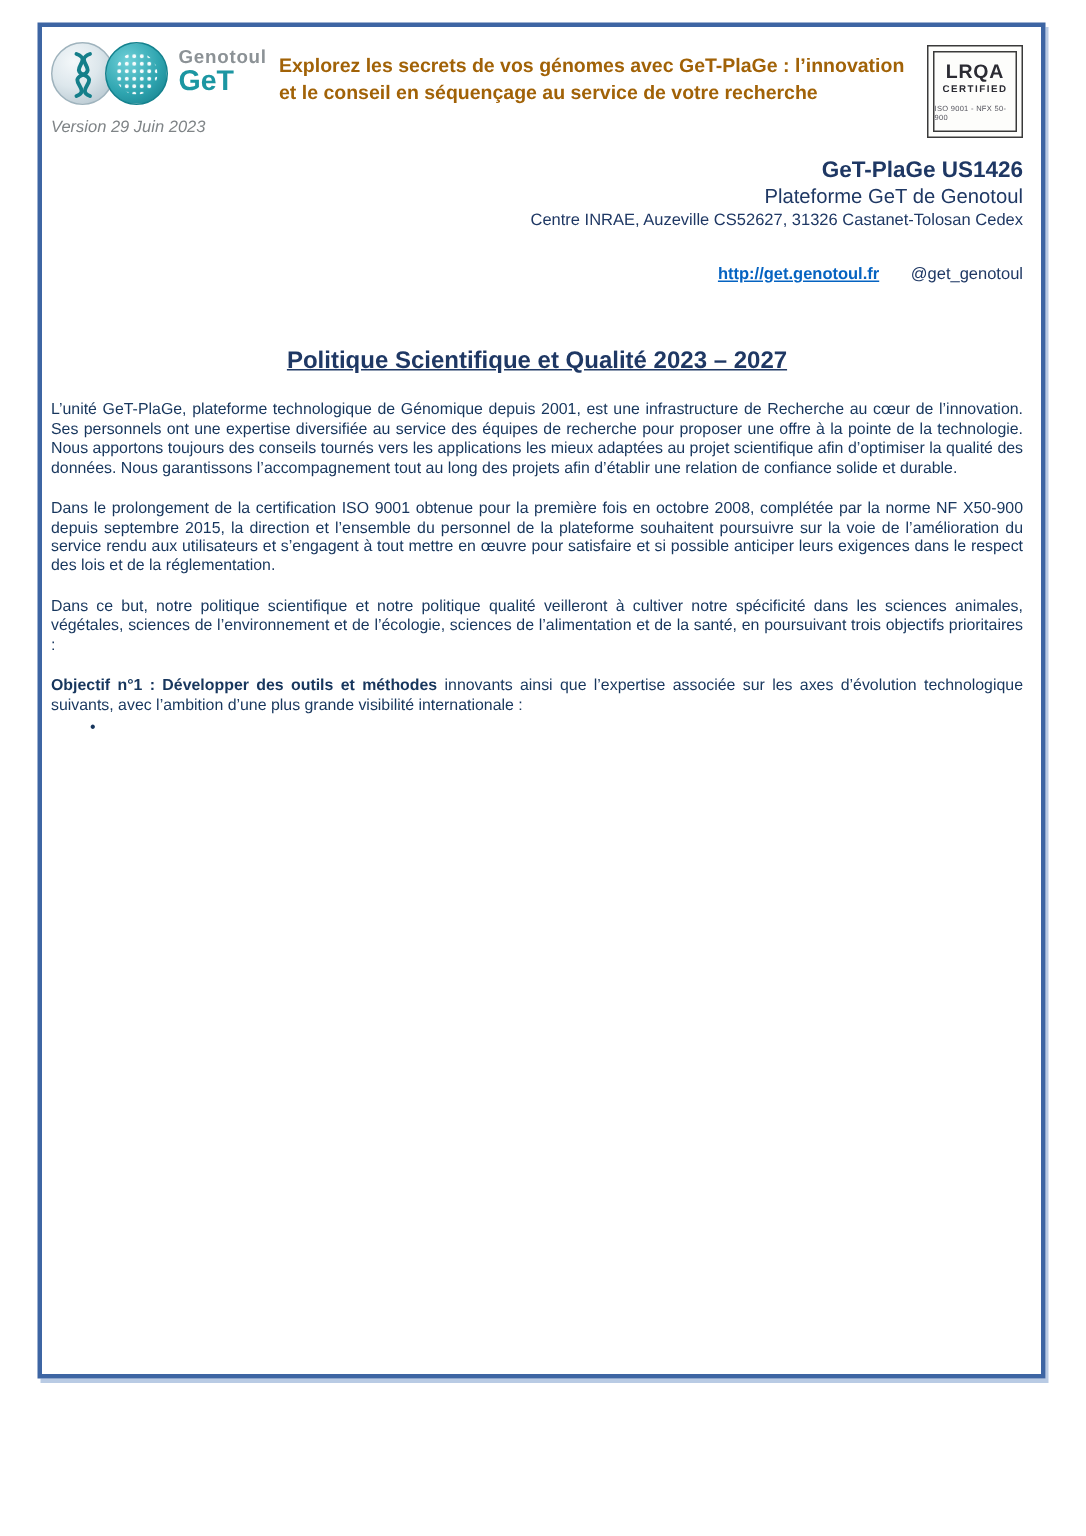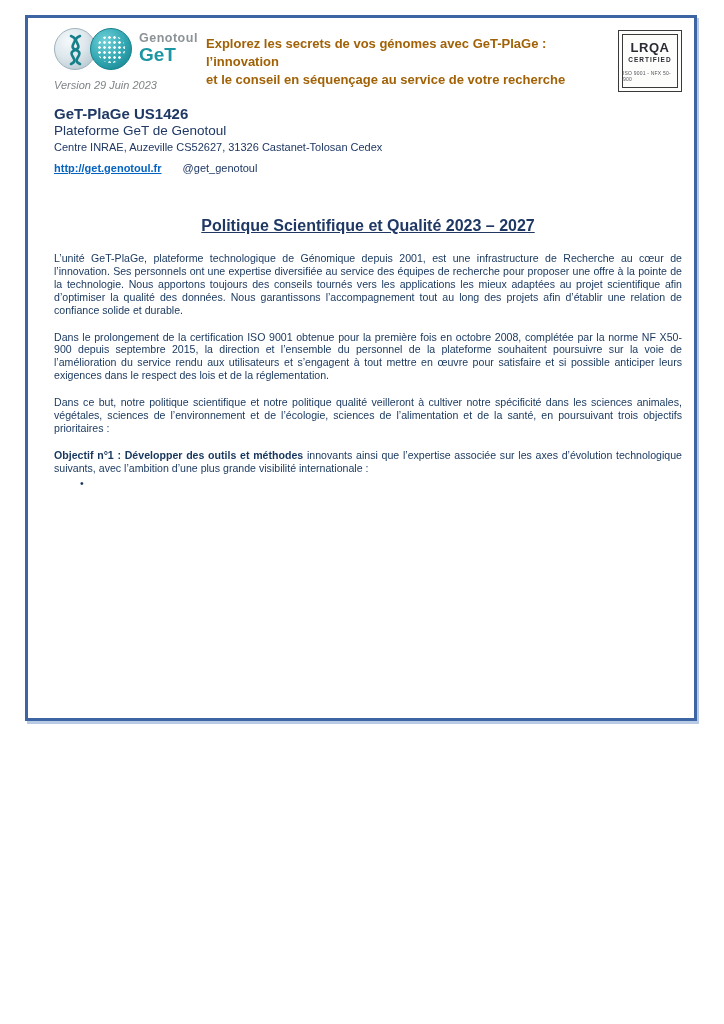--- a/index.html
+++ b/index.html
@@ -6,24 +6,24 @@
   html, body { background: #ffffff; }
   body {
     width: 724px; height: 1024px;
     font-family: "Liberation Sans", sans-serif;
     position: relative;
     overflow: hidden;
   }
   .border-frame {
     position: absolute;
     left: 25px; top: 15px;
-    width: 672px; height: 706px;
+    width: 672px; height: 904px;
     border: 3px solid #3d65a3;
     box-shadow: 2px 3px 0 rgba(147, 175, 214, 0.65);
-    padding: 10px 12px 0 26px;
+    padding: 10px 12px 0 6px;
     background: #ffffff;
   }
   
   .header { display: flex; align-items: flex-start; }
   .logo-col { width: 152px; flex: 0 0 152px; }
   .logo { display: flex; align-items: flex-start; }
   .circle {
     width: 42px; height: 42px; border-radius: 50%;
     position: relative; flex: 0 0 auto;
   }
@@ -91,25 +91,25 @@
   .badge-standards { font-size: 5px; color: #55555e; margin-top: 7px; letter-spacing: 0.2px; }
   
   .info-row { display: flex; margin-top: 13px; }
   .directors {
     flex: 0 0 240px;
     font-size: 10.8px;
     color: #1f497d;
     line-height: 17px;
     white-space: nowrap;
   }
-  .org { flex: 1; text-align: left; color: #1f3864; }
+  .org { flex: 1; text-align: right; color: #1f3864; }
   .org-name { font-size: 15px; font-weight: bold; line-height: 17px; }
   .org-platform { font-size: 13.5px; line-height: 17px; }
   .org-address { font-size: 11px; line-height: 16px; }
-  .org-links { font-size: 11px; margin-top: 7px; }
+  .org-links { font-size: 11px; margin-top: 22px; }
   .org-link { color: #0563c1; text-decoration: underline; font-weight: bold; }
   .org-twitter { color: #1f3864; margin-left: 18px; }
   
   .title {
     text-align: center;
     margin-top: 43px;
     font-size: 16px;
     font-weight: bold;
     color: #1f3864;
     text-decoration: underline;

